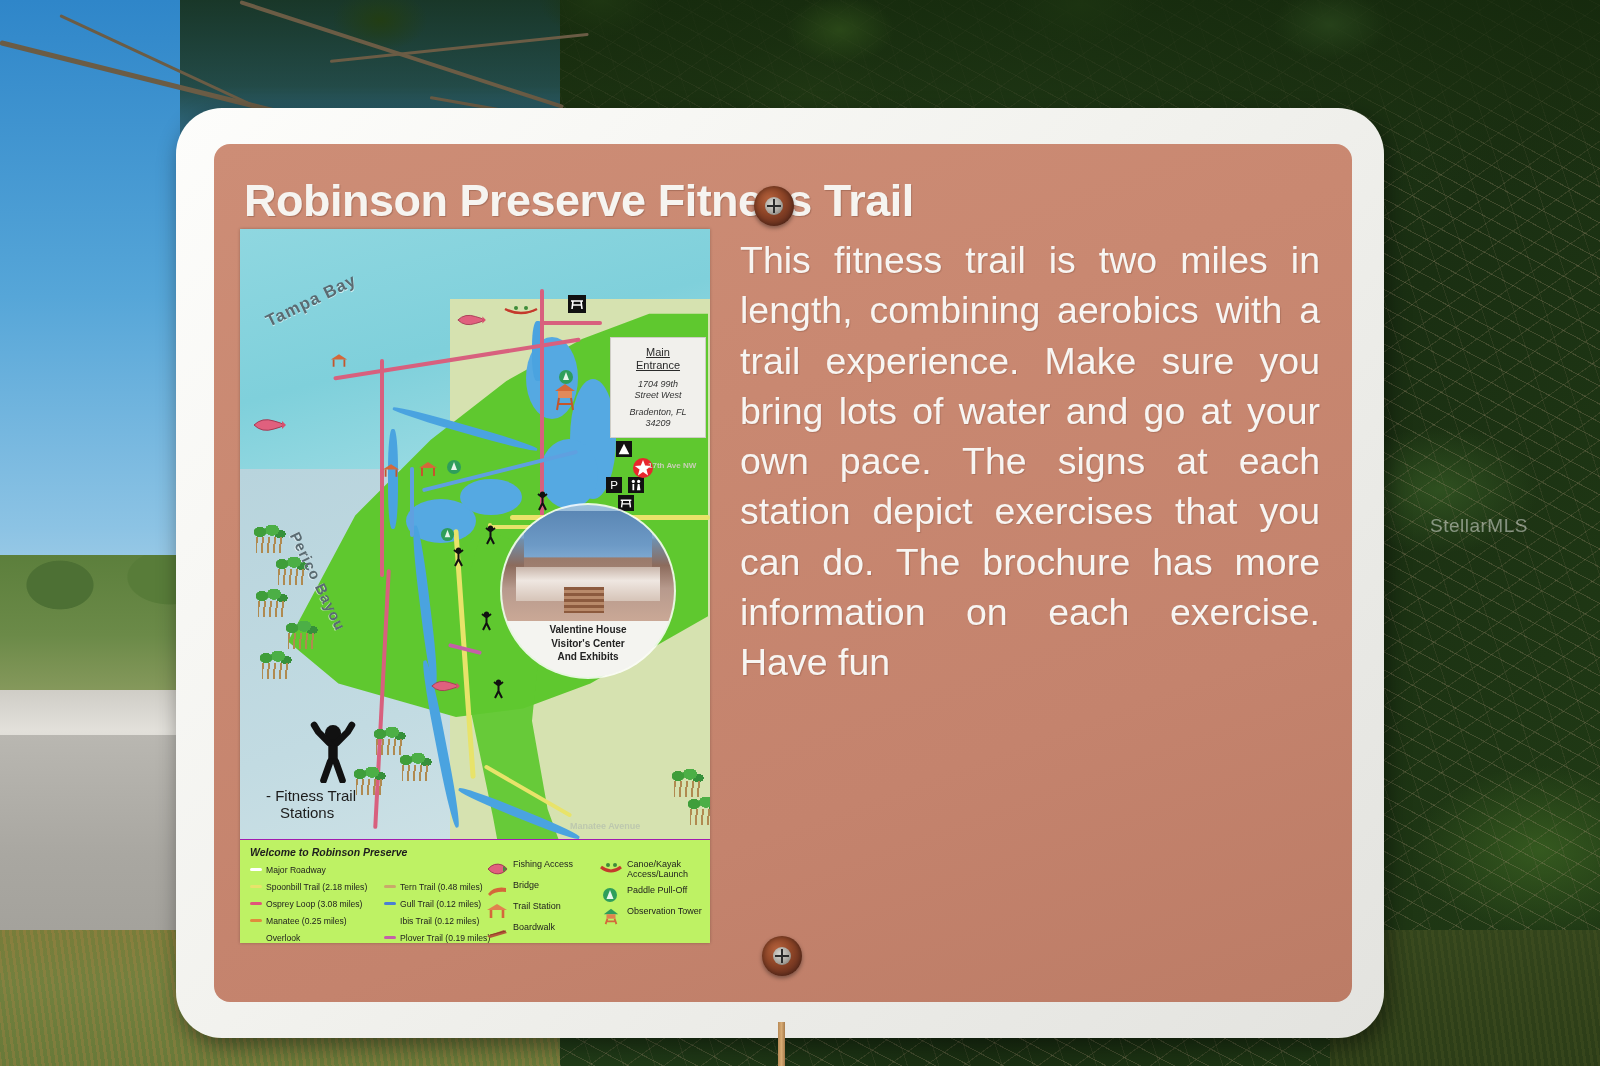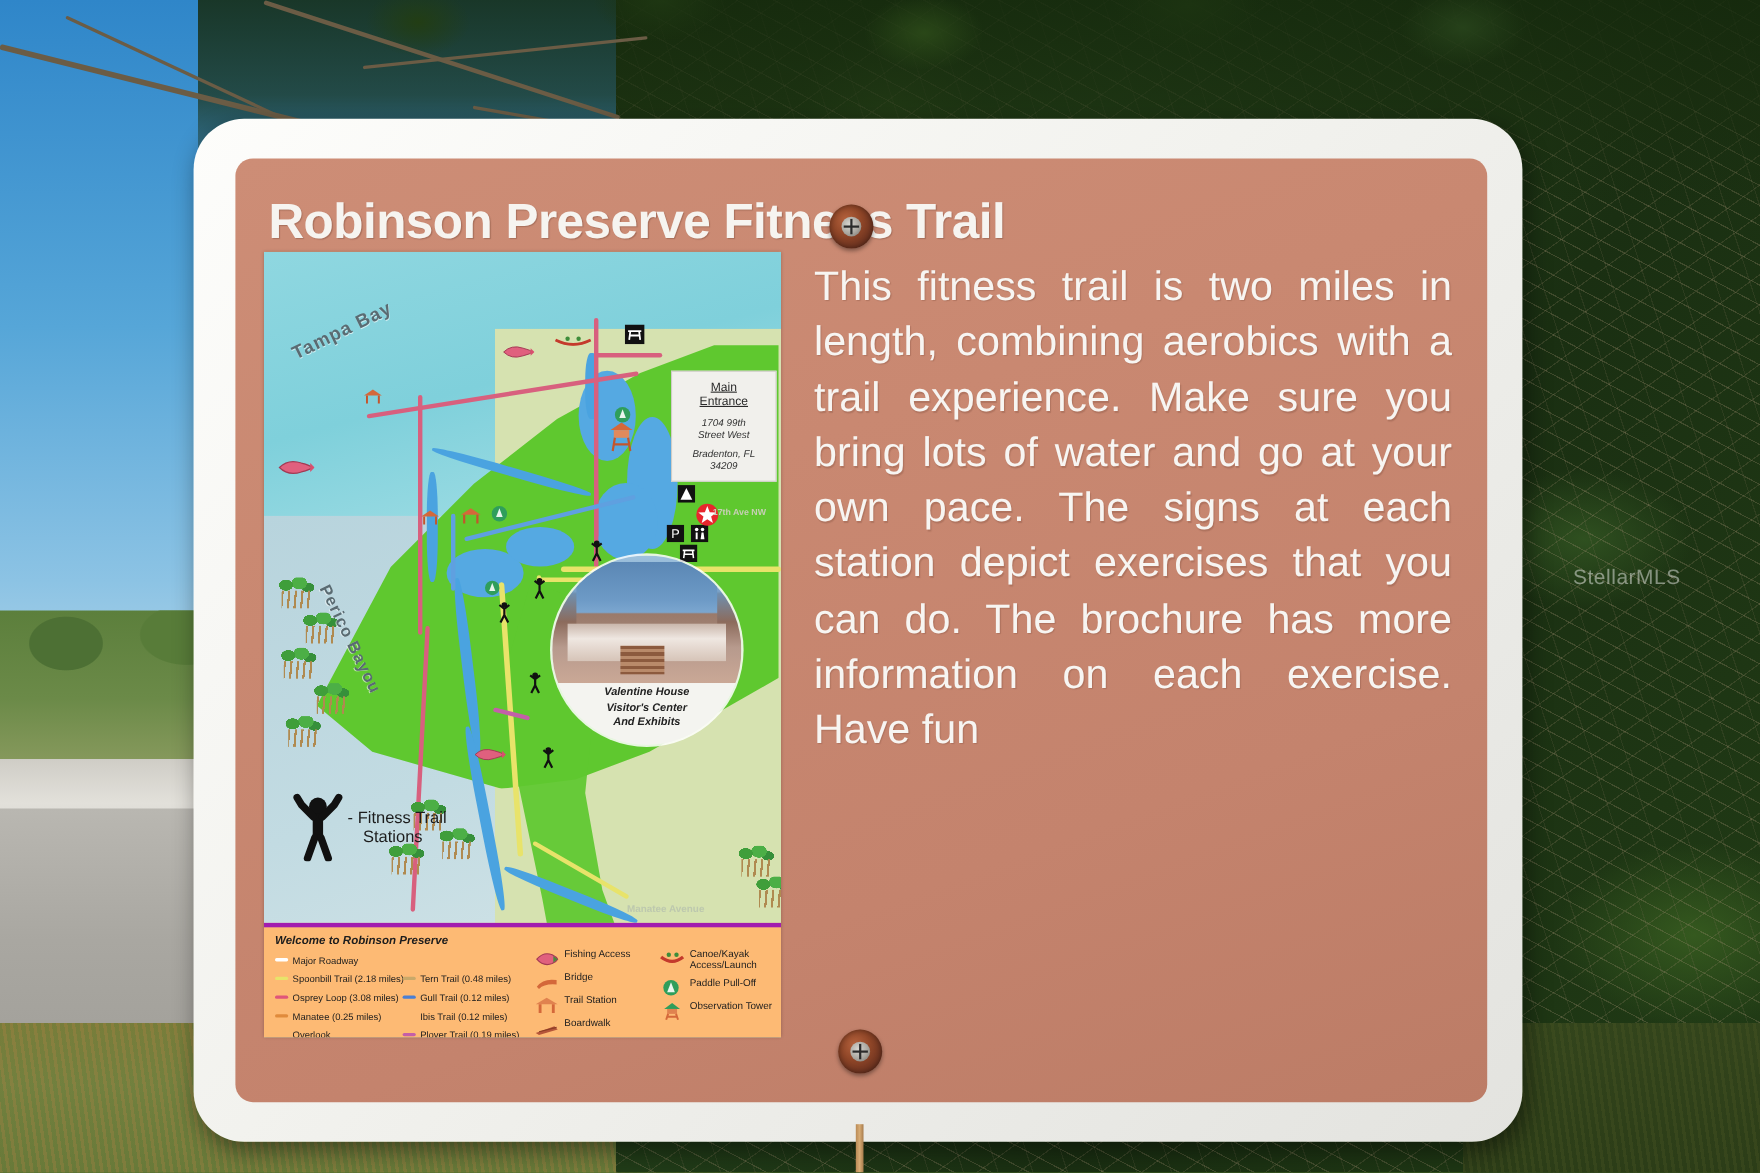--- a/index.html
+++ b/index.html
@@ -156,54 +156,53 @@
     position: absolute; right: 4px; top: 108px; width: 96px;
     background: #f1f0ec; border: 1px solid #cfcdc6;
     text-align: center; padding: 8px 4px; line-height: 1.22;
   }
   .entrance-box .eb-t { font-size: 11px; color: #2a2a2a; text-decoration: underline; }
   .entrance-box .eb-s { font-size: 9px; font-style: italic; color: #333; margin-top: 6px; }
   .valentine {
     position: absolute; left: 262px; top: 276px; width: 172px; height: 172px;
     border-radius: 50%; background: #f4f4f0; overflow: hidden;
     box-shadow: 0 0 0 2px rgba(255,255,255,.85);
-    font-style: italic;
   }
   .vh-photo {
     position: absolute; left: 0; top: 0; width: 172px; height: 116px;
     background: linear-gradient(to bottom, #9fc2dd 0%, #7ba3c9 28%, #6f8fae 30%, #8c6b5c 52%, #b79a8d 72%, #caa896 100%);
   }
   .vh-house {
     position: absolute; left: 22px; top: 6px; width: 128px; height: 76px;
     background: linear-gradient(to bottom, #5b87b5 0%, #6d9ac6 45%, #7ba6cf 60%, #9a7a6b 62%, #a8897a 100%);
     border-radius: 3px 3px 0 0;
   }
   .vh-porch {
     position: absolute; left: 14px; top: 62px; width: 144px; height: 34px;
     background: linear-gradient(to bottom, #c9b6ab 0%, #efe7e1 40%, #d6c4b8 100%);
   }
   .vh-steps {
     position: absolute; left: 62px; top: 82px; width: 40px; height: 26px;
     background: repeating-linear-gradient(to bottom, #8c5a3e 0 3px, #b98a6a 3px 6px);
   }
   .vh-cap { position: absolute; left: 0; top: 116px; width: 172px; height: 56px; background: #f4f4f0; }
   .vh-text { position: absolute; left: 0; top: 118px; width: 172px; text-align: center; font-size: 10px; color: #222; line-height: 1.35; font-weight: bold; }
-  .fitness-legend { position: absolute; left: 26px; top: 492px; display: flex; align-items: center; gap: 4px; }
+  .fitness-legend { position: absolute; left: 26px; top: 492px; display: flex; align-items: flex-end; gap: 4px; flex-direction: column; }
   .stickman { width: 46px; height: 62px; }
   .fitness-legend .fl-txt { font-size: 15px; color: #1c1c1c; line-height: 1.15; }
 
   
   .legend {
     position: absolute; left: 0; bottom: 0; width: 470px; height: 104px;
-    background: #fdba74; border-top: 4px solid #a21caf; padding: 6px 8px 4px 10px;
+    background: #bef264; border-top: 1px solid #a21caf; padding: 6px 8px 4px 10px;
     display: flex; gap: 8px;
   }
   .leg-col-a { width: 228px; }
   .leg-welcome { font-size: 10.5px; font-style: italic; font-weight: bold; color: #1d1d1d; margin-bottom: 3px; }
-  .leg-rows { display: flex; gap: 4px; align-items: flex-end; }
+  .leg-rows { display: flex; gap: 22px; align-items: flex-end; }
   .leg-sub { width: 112px; }
   .leg-item { display: flex; align-items: center; gap: 4px; height: 17px; font-size: 8.6px; color: #1d1d1d; white-space: nowrap; }
   .leg-dash { width: 12px; height: 3px; border-radius: 2px; flex: 0 0 12px; }
   .leg-icons { display: flex; gap: 6px; flex: 1; padding-top: 14px; }
   .leg-icol { width: 108px; }
   .leg-irow { display: flex; align-items: flex-start; gap: 5px; height: 21px; font-size: 9px; color: #1d1d1d; line-height: 1.08; }
   .leg-irow.tall { height: 26px; }
   .ic { width: 22px; height: 18px; flex: 0 0 22px; }
 
   

